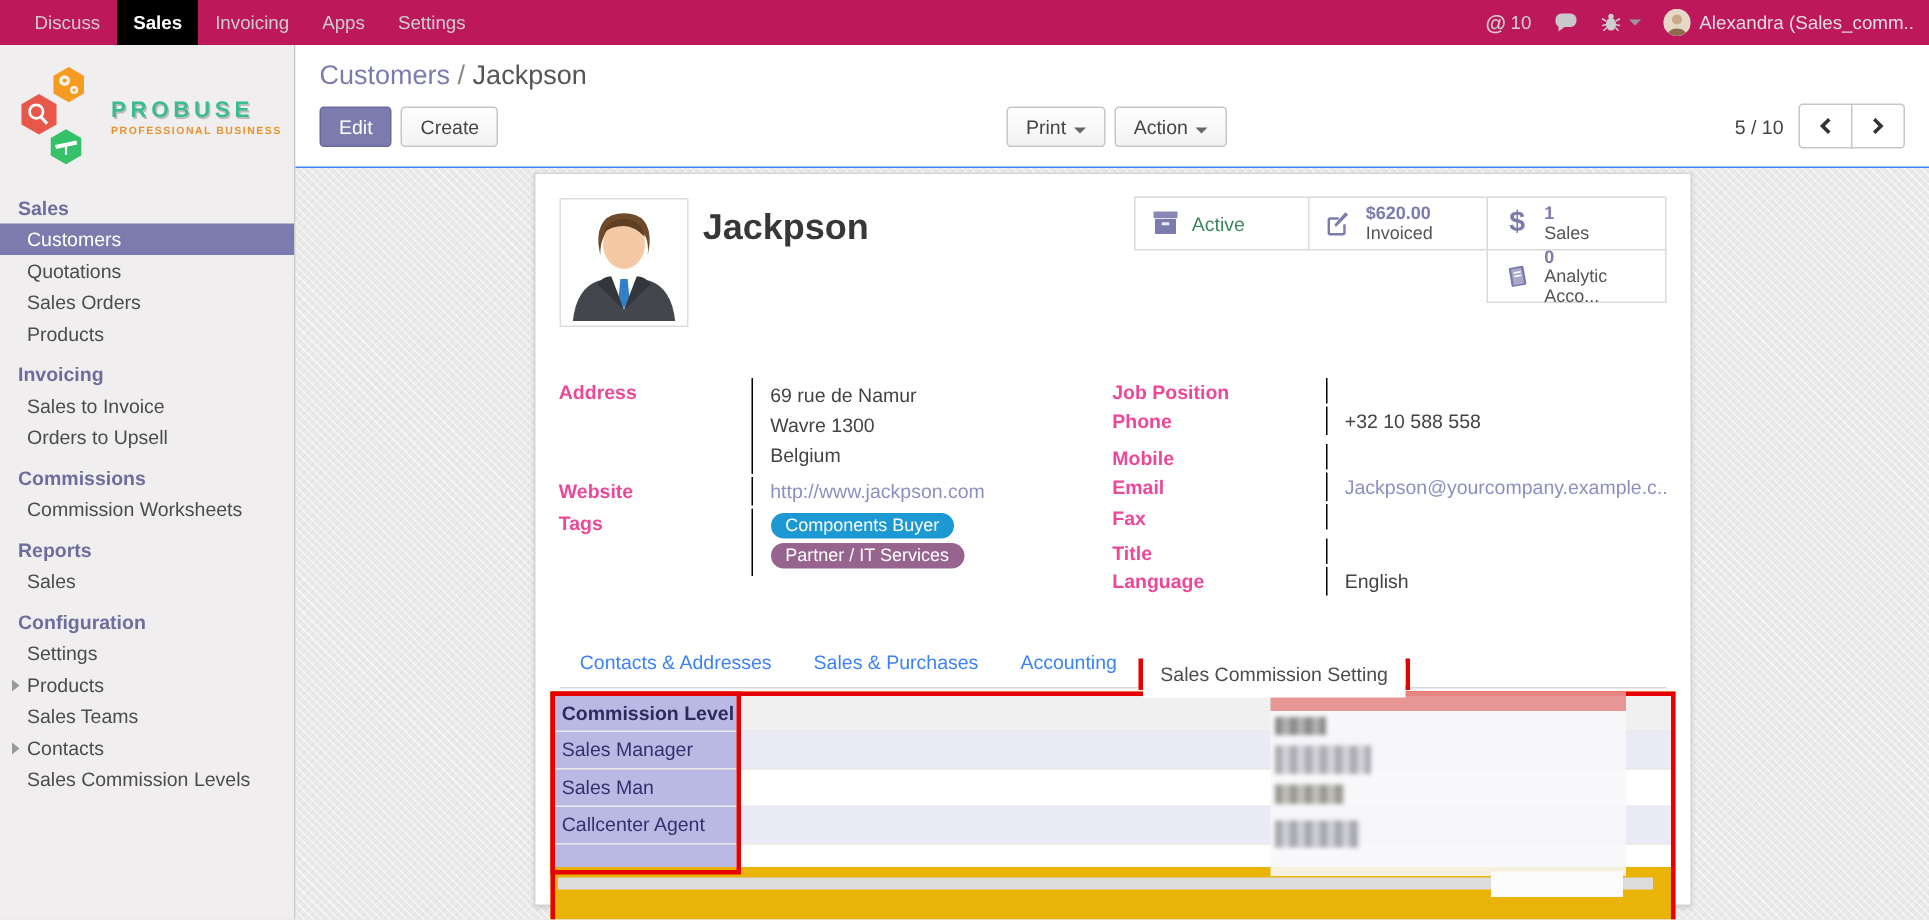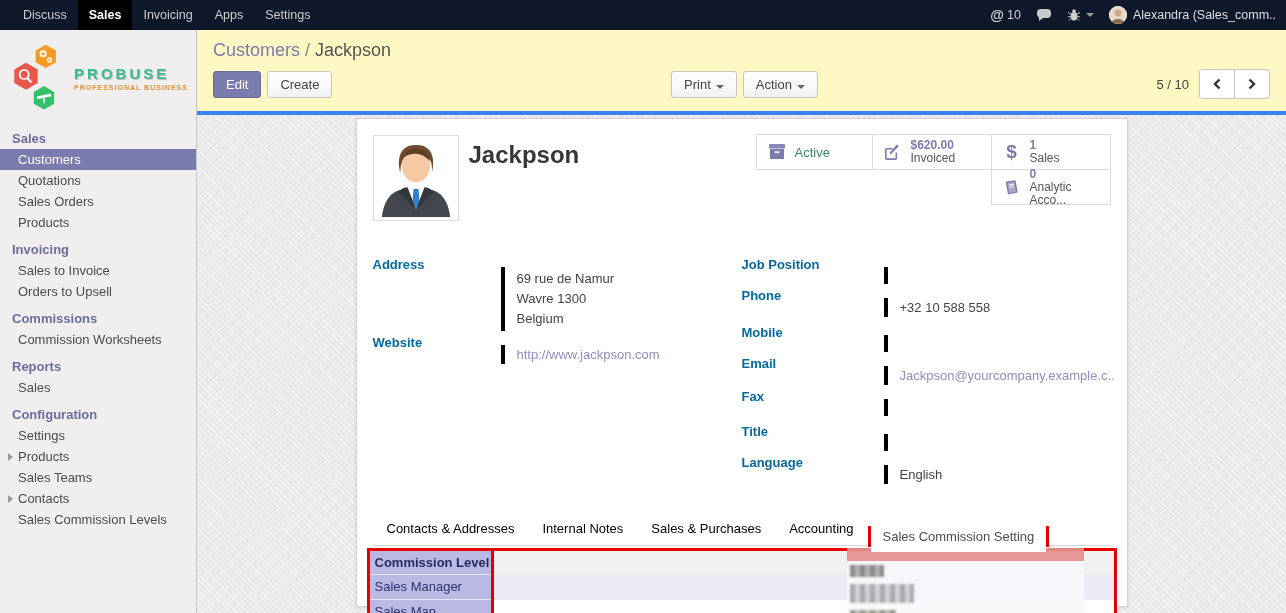--- a/index.html
+++ b/index.html
@@ -1,19 +1,19 @@
 <!DOCTYPE html>
 <html><head>
 <meta charset="utf-8">
 <style>
   * { margin:0; padding:0; box-sizing:border-box; }
   html,body { width:1286px; height:613px; overflow:hidden; font-family:"Liberation Sans", sans-serif; background:#ebeaea; }
 
   
-  .topbar { height:30px; background:#0f172a; display:flex; align-items:stretch; color:#cfcfcf; font-size:12.5px; }
+  .topbar { height:30px; background:#be185d; display:flex; align-items:stretch; color:#cfcfcf; font-size:12.5px; }
   .nav-left { display:flex; padding-left:12px; }
   .nav-item { display:flex; align-items:center; padding:0 11px; cursor:pointer; color:#cccccc; }
   .nav-item.active { background:#000; color:#fff; font-weight:bold; }
   .nav-right { margin-left:auto; display:flex; align-items:center; gap:15px; padding-right:10px; }
   .mention { display:flex; align-items:center; gap:3px; cursor:pointer; }
   .mention .at { font-size:14px; font-weight:bold; }
   .icon-btn { display:flex; align-items:center; cursor:pointer; }
   .caret-down { display:inline-block; width:0; height:0; border-left:4px solid transparent; border-right:4px solid transparent; border-top:4px solid #9a9a9a; margin-left:5px; }
   .user { display:flex; align-items:center; gap:6px; cursor:pointer; color:#dedede; }
   .uavatar { width:18px; height:18px; border-radius:50%; background:#e9e9e9; overflow:hidden; flex-shrink:0; }
@@ -28,21 +28,21 @@
   .logo-text { margin-left:2px; }
   .logo-title { font-size:15px; font-weight:bold; letter-spacing:3px; color:#3abd8e; text-shadow:1px 1px 0 #bdbdbd; }
   .logo-sub { font-size:7px; color:#e8922e; letter-spacing:1px; font-weight:bold; margin-top:2px; }
   .menu { margin-top:4px; font-size:13px; }
   .m-heading { font-weight:bold; color:#6d6d9e; padding:3px 0 3px 12px; margin-top:6px; cursor:pointer; }
   .m-item { color:#4c4c4c; padding:3px 0 3px 18px; cursor:pointer; display:flex; align-items:center; }
   .m-item.active { background:#7c7bad; color:#fff; }
   .side-caret { width:0; height:0; border-top:4px solid transparent; border-bottom:4px solid transparent; border-left:5px solid #999; display:inline-block; margin:0 5px 0 -10px; }
 
   
-  .control-panel { background:#fef9c3; padding:10px 16px 12px; border-bottom:4px solid #3b82f6; }
+  .control-panel { background:#ffffff; padding:10px 16px 12px; border-bottom:1px solid #3b82f6; }
   .breadcrumb { font-size:18px; color:#888; }
   .breadcrumb .bc-link { color:#7c7bad; cursor:pointer; }
   .breadcrumb .bc-current { color:#555; }
   .cp-row { display:flex; align-items:center; margin-top:8px; }
   .btn { font-family:inherit; font-size:13px; padding:5px 12px; border:1px solid #c6c6c6; border-radius:3px; background:linear-gradient(#ffffff,#f2f2f2); color:#444; cursor:pointer; }
   .btn + .btn { margin-left:6px; }
   .btn.primary { background:#7c7bad; border-color:#6b6a9e; color:#fff; }
   .btn .caret-down { border-top-color:#666; }
   .cp-center { margin:0 auto; display:flex; }
   .cp-right { display:flex; align-items:center; }
@@ -70,33 +70,33 @@
   .stexts { display:flex; flex-direction:column; line-height:13px; font-size:12px; text-align:left; }
   .sval { color:#7c7bad; font-weight:bold; }
   .slab { color:#555; }
   .sgreen { color:#3a875f; font-size:13px; }
   .dollar-glyph { font-size:19px; font-weight:bold; color:#7c7bad; }
 
   
   .fields { margin-top:34px; display:flex; font-size:13px; }
   .fcol { width:50%; }
   .frow { display:flex; margin-bottom:2px; }
-  .frow .flabel { width:128px; font-weight:bold; color:#0369a1; padding-top:2px; flex-shrink:0; }
+  .frow .flabel { width:128px; font-weight:bold; color:#ec4899; padding-top:2px; flex-shrink:0; }
   .fcol.rightcol .flabel { width:142px; }
-  .fval { flex:1; border-left:4px solid #000000; padding:2px 0 2px 12px; color:#434343; min-height:17px;margin-top:12px; }
+  .fval { flex:1; border-left:1px solid #000000; padding:2px 0 2px 12px; color:#434343; min-height:17px; }
   .addr-line { line-height:20px; }
   .link { color:#8e8ec1; cursor:pointer; text-decoration:none; display:inline-block; }
   .pill { display:block; width:fit-content; border-radius:10px; color:#fff; font-size:12px; padding:1px 10px 2px; margin:1px 0 3px; cursor:pointer; }
   .pill.blue { background:#1c98d2; }
   .pill.plum { background:#97638f; }
   .frow.gap-top { margin-top:6px; }
 
   
   .tabs { margin-top:26px; display:flex; align-items:flex-end; border-bottom:1px solid #d8d8d8; font-size:13px; }
-  .tab { color:#000000; padding:9px 14px; cursor:pointer; }
+  .tab { color:#3b82f6; padding:9px 14px; cursor:pointer; }
   .tab-frame { border:3px solid #e60000; margin-bottom:-2px; background:#fff; position:relative; z-index:4; }
   .tab.active { color:#4c4c4c; padding:8px 12px; background:#fff; }
 
   
   .table-zone { margin:2px -6px 0; }
   .red-frame { position:relative; border:3px solid #e60000; height:175px; background:#eab308; }
   .trow { display:flex; height:25px; border-bottom:1px solid #e8e8f0; }
   .trow.thead { height:24px; background:#f0f0f0; }
   .trow.odd { background:#ebebf7; }
   .trow.even { background:#fff; }
@@ -315,20 +315,27 @@
               <div class="fval">
                 <div class="addr-line">69 rue de Namur</div>
                 <div class="addr-line">Wavre 1300</div>
                 <div class="addr-line">Belgium</div>
               </div>
             </div>
             <div class="frow">
               <span class="flabel">Website</span>
               <div class="fval"><a class="link">http://www.jackpson.com</a></div>
             </div>
+            <div class="frow">
+              <span class="flabel">Tags</span>
+              <div class="fval">
+                <span class="pill blue">Components Buyer</span>
+                <span class="pill plum">Partner / IT Services</span>
+              </div>
+            </div>
           </div>
           <div class="fcol rightcol">
             <div class="frow">
               <span class="flabel">Job Position</span>
               <div class="fval"></div>
             </div>
             <div class="frow">
               <span class="flabel">Phone</span>
               <div class="fval">+32 10 588 558</div>
             </div>
@@ -350,21 +357,20 @@
             </div>
             <div class="frow">
               <span class="flabel">Language</span>
               <div class="fval">English</div>
             </div>
           </div>
         </div>
 
         <div class="tabs">
           <a class="tab">Contacts &amp; Addresses</a>
-          <a class="tab">Internal Notes</a>
           <a class="tab">Sales &amp; Purchases</a>
           <a class="tab">Accounting</a>
           <span class="tab-frame">
             <a class="tab active">Sales Commission Setting</a>
           </span>
         </div>
 
         <div class="table-zone">
           <div class="red-frame">
             <div class="trow thead">

